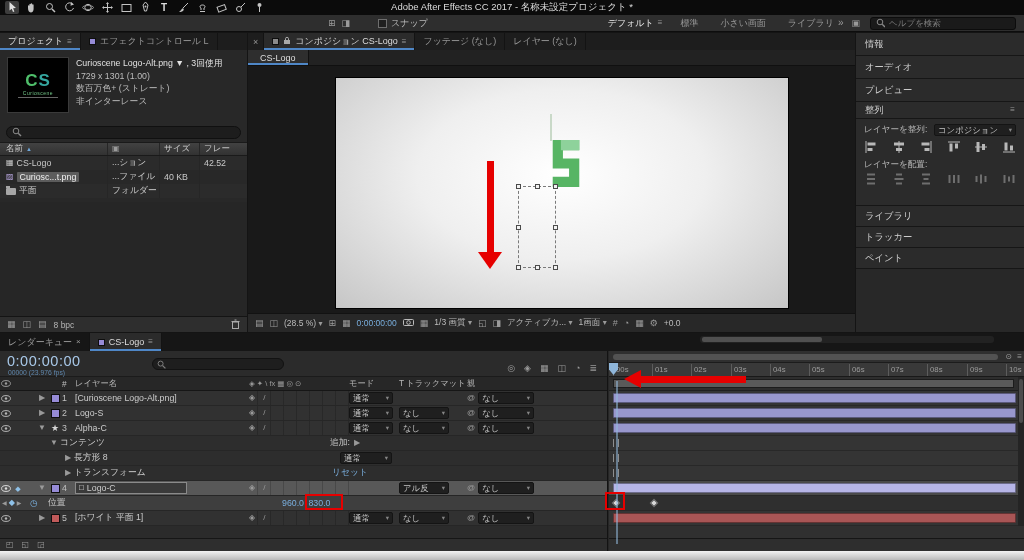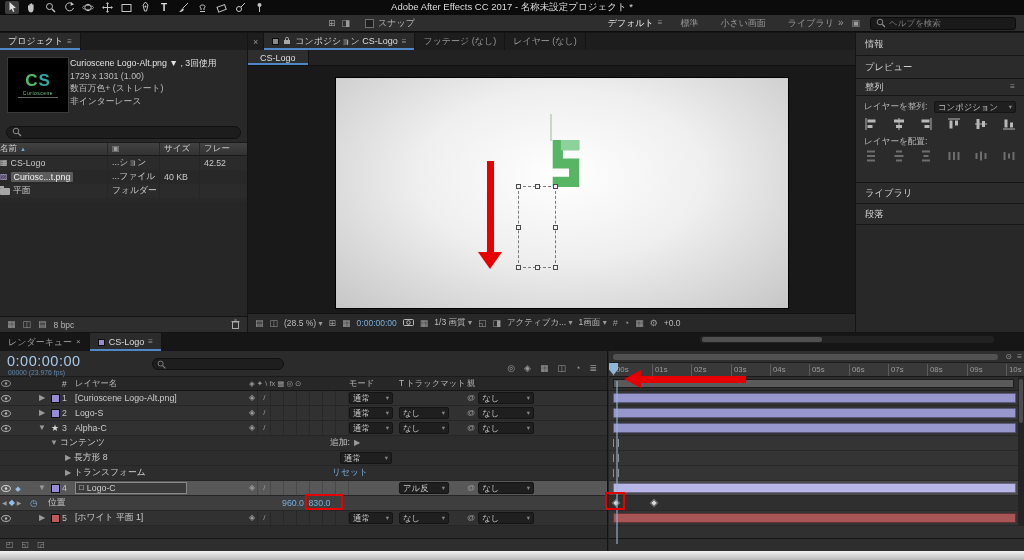--- a/index.html
+++ b/index.html
@@ -29,27 +29,27 @@
 .tabbar{height:17px;background:#1d1d1d;display:flex;align-items:stretch;font-size:9px;color:#969696}
 .tab{display:flex;align-items:center;gap:4px;padding:0 8px;border-right:1px solid #131313;white-space:nowrap}
 .tab.active{background:#2b2b2b;color:#ddd;box-shadow:inset 0 -2px 0 #4f87c7}
 
 .pv{display:flex;padding:7px 7px 4px 7px;height:72px}
 .thumb{width:62px;height:56px;background:#000;border:1px solid #3a3a3a;display:flex;flex-direction:column;align-items:center;justify-content:center;gap:1px}
 .thumb .cs{font-size:17px;font-weight:bold;color:#4fbf6b;letter-spacing:1px;line-height:16px}
 .thumb .cs b{color:#35a7a0}
 .thumb .brand{font-size:5px;color:#74c98a;letter-spacing:.5px}
 .thumb .line{width:40px;height:1px;background:#666}
-.pvinfo{margin-left:1px;font-size:8.8px;line-height:12.5px;color:#bdbdbd}
+.pvinfo{margin-left:7px;font-size:8.8px;line-height:12.5px;color:#bdbdbd}
 .pvinfo .l1{color:#e2e2e2}
 .psearch{height:20px;display:flex;align-items:center;padding:0 6px}
 .pfield{flex:1;height:13px;background:#1d1d1d;border:1px solid #101010;border-radius:7px;display:flex;align-items:center;gap:4px;padding:0 5px;color:#777}
 .lhead{height:14px;background:linear-gradient(#424242,#323232);border-top:1px solid #1a1a1a;border-bottom:1px solid #1a1a1a;display:flex;align-items:center;font-size:8.5px;color:#cfcfcf}
 .lhead span,.prow span{display:flex;align-items:center;gap:3px}
-.cn{width:108px;border-right:1px solid #262626;height:100%}
+.cn{width:108px;padding-left:6px;border-right:1px solid #262626;height:100%}
 .ct{width:52px;padding-left:4px;border-right:1px solid #262626;height:100%}
 .cs2{width:40px;padding-left:4px;border-right:1px solid #262626;height:100%}
 .cf{width:40px;padding-left:4px;height:100%}
 .prow{height:14px;display:flex;align-items:center;font-size:8.8px;color:#c9c9c9;background:#282828}
 .prow:nth-child(odd){background:#2b2b2b}
 .sel{background:#5c5c5c;padding:0 3px;border-radius:1px;color:#f0f0f0}
 .folder{width:10px;height:7px;background:#a6a6a6;border-radius:1px;position:relative}
 .folder::before{content:"";position:absolute;top:-2px;left:0;width:4px;height:2px;background:#a6a6a6}
 .pfoot{position:absolute;left:0;bottom:0;width:100%;height:16px;background:#2e2e2e;border-top:1px solid #141414;display:flex;align-items:center;gap:7px;padding:0 7px;font-size:8.5px;color:#b5b5b5}
 .pfill{position:absolute;top:169px;bottom:16px;left:0;right:0;background:#262626}
@@ -211,21 +211,21 @@
             <line x1="4.5" y1="5" x2="4.5" y2="10" stroke="#c4c4c4"></line>
           </svg>
         </span>
     </div>
     <span class="title">Adobe After Effects CC 2017 - 名称未設定プロジェクト *</span>
   </div>
 
   <div class="toolbar">
     <span class="gi" style="margin-left:320px;font-size:9px">⊞</span>
     <span class="gi" style="margin-left:6px;font-size:9px">◨</span>
-    <span style="margin-left:15px;display:flex;align-items:center">
+    <span style="margin-left:28px;display:flex;align-items:center">
       <span class="cb"></span>
       <span>スナップ</span>
     </span>
     <span style="flex:1"></span>
     <span class="ws active">デフォルト</span>
     <span class="gi">≡</span>
     <span class="ws">標準</span>
     <span class="ws">小さい画面</span>
     <span class="ws">ライブラリ</span>
     <span class="gi" style="font-size:10px">»</span>
@@ -237,20 +237,24 @@
         </svg>
       <input placeholder="ヘルプを検索" style="">
     </span>
   </div>
 
   <div class="project">
     <div class="tabbar">
       <div class="tab active">
         <span>プロジェクト</span>
         <span class="gi">≡</span>
+      </div>
+      <div class="tab">
+        <span class="lchip" style="width:7px;height:7px"></span>
+        <span>エフェクトコントロール L</span>
       </div>
     </div>
     <div class="pv">
       <div class="thumb">
         <div class="cs"><span>C</span><b>S</b></div>
         <div class="brand">Curioscene</div>
         <div class="line"></div>
       </div>
       <div class="pvinfo">
         <div class="l1">Curioscene Logo-Alt.png ▼ , 3回使用</div>
@@ -394,20 +398,23 @@
       <span class="gi" style="font-size:9px">⚙</span>
       <span>+0.0</span>
     </div>
   </div>
 
   <div class="dock">
     <div class="phead">
         <span>情報</span>
       </div>
     <div class="phead">
+        <span>オーディオ</span>
+      </div>
+    <div class="phead">
         <span>プレビュー</span>
       </div>
     <div class="phead small">
       <span>整列</span>
       <span class="gi">≡</span>
     </div>
     <div class="aligncontent">
       <div class="arow">
         <span>レイヤーを整列:</span>
         <span class="dd" style="width:82px">
@@ -478,21 +485,24 @@
               <rect x="0.5" y="2" width="2" height="8" fill="#6e6e6e"></rect>
               <rect x="5" y="3.5" width="2" height="5" fill="#6e6e6e"></rect>
               <rect x="9.5" y="2" width="2" height="8" fill="#6e6e6e"></rect>
             </svg></span>
       </div>
     </div>
     <div class="phead b">
         <span>ライブラリ</span>
       </div>
     <div class="phead b">
-        <span>段落</span>
+        <span>トラッカー</span>
+      </div>
+    <div class="phead b">
+        <span>ペイント</span>
       </div>
   </div>
 
   <div class="timeline">
     <div class="ttabs">
       <div class="tab">
           <span>レンダーキュー</span>
           <span class="gi">×</span>
         </div>
       <div class="tab active">

